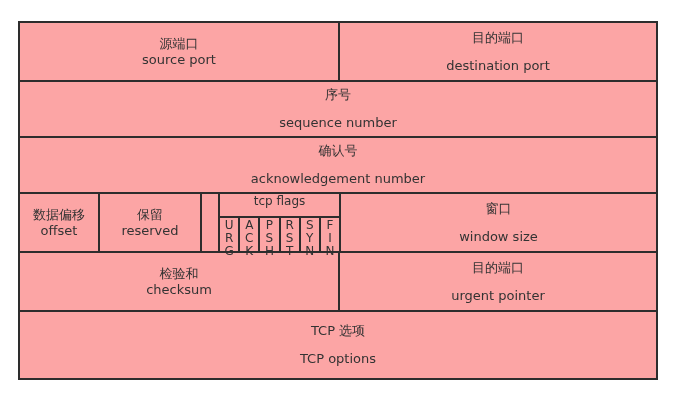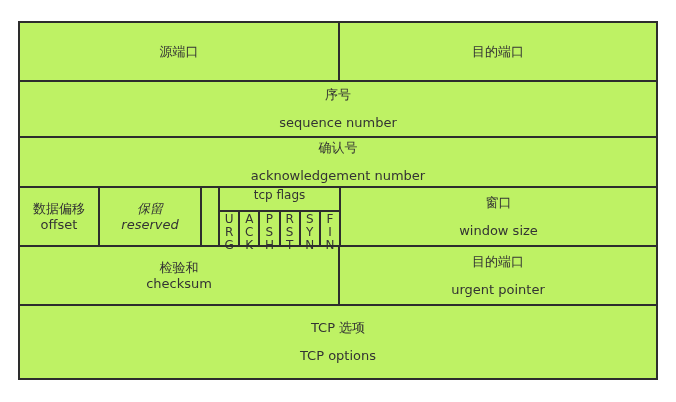--- a/index.html
+++ b/index.html
@@ -19,50 +19,50 @@
   .frame {
     position: absolute;
     left: 18px;
     top: 21px;
     width: 640px;
     height: 359px;
     box-sizing: border-box;
     border: 2px solid #2d2d2d;
     display: flex;
     flex-direction: column;
-    background: #bef264;
+    background: #fca5a5;
   }
   .row {
     display: flex;
     flex-direction: row;
     box-sizing: border-box;
     min-height: 0;
   }
   .bt { border-top: 2px solid #2d2d2d; }
   .bl { border-left: 2px solid #2d2d2d; }
   .r1 { height: 57px; }
   .r2 { height: 56px; }
-  .r3 { height: 50px; justify-content: flex-end; }
+  .r3 { height: 56px; justify-content: flex-end; }
   .r4 { height: 59px; }
   .r5 { height: 59px; }
   .r6 { flex: 1 1 auto; }
   .cell {
     box-sizing: border-box;
     display: flex;
     flex-direction: column;
     align-items: center;
     justify-content: center;
     text-align: center;
     font-size: 13px;
     line-height: 16px;
   }
   .grow { flex: 1 1 auto; gap: 12px; }
   .w-half { width: 318px; flex: 0 0 318px; }
   .w-offset { width: 78px; flex: 0 0 78px; }
-  .w-reserved { width: 102px; flex: 0 0 102px; font-style: italic; }
+  .w-reserved { width: 102px; flex: 0 0 102px; }
   .w-spacer { width: 18px; flex: 0 0 18px; }
   .w-flags { width: 121px; flex: 0 0 121px; }
   .flagsbox {
     box-sizing: border-box;
     display: flex;
     flex-direction: column;
   }
   .flags-title {
     box-sizing: border-box;
     height: 28px;
@@ -89,23 +89,25 @@
 </style>
 </head>
 <body>
 
 <div class="stage">
   <div class="frame">
 
     <div class="row r1">
       <div class="cell w-half">
         <div>源端口</div>
+        <div>source port</div>
       </div>
       <div class="cell grow bl">
         <div>目的端口</div>
+        <div>destination port</div>
       </div>
     </div>
 
     <div class="row r2 bt">
       <div class="cell grow">
         <div>序号</div>
         <div>sequence number</div>
       </div>
     </div>
 

